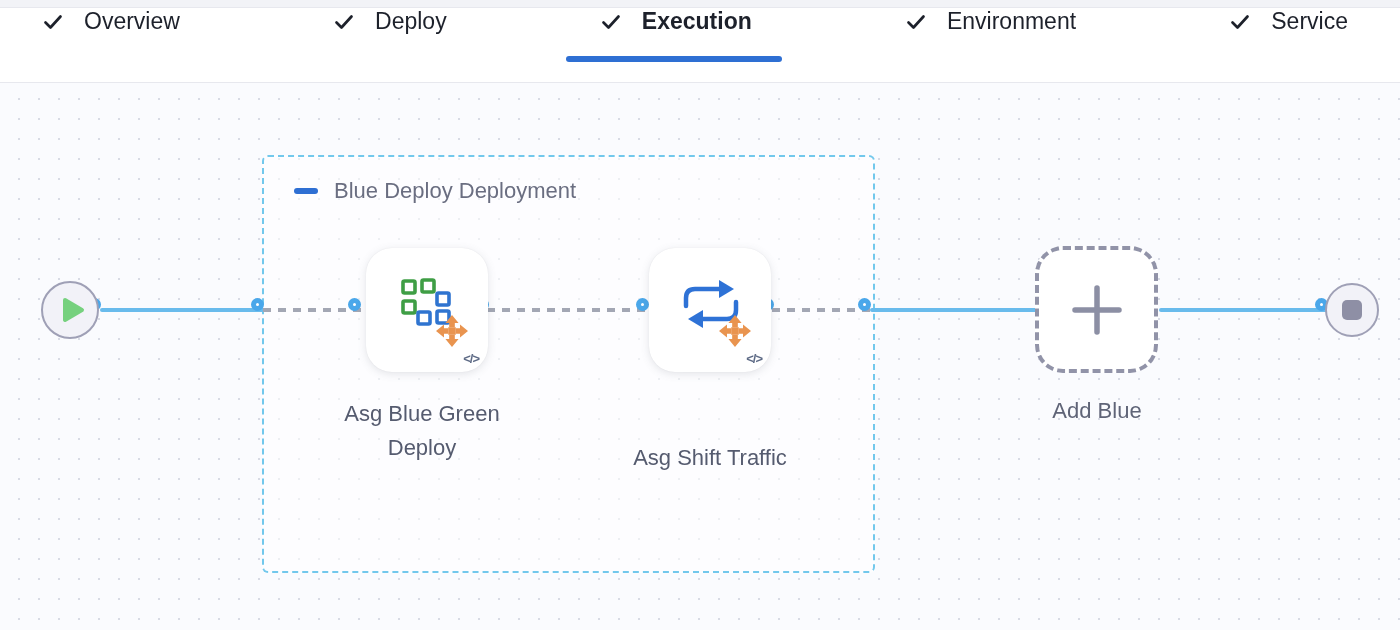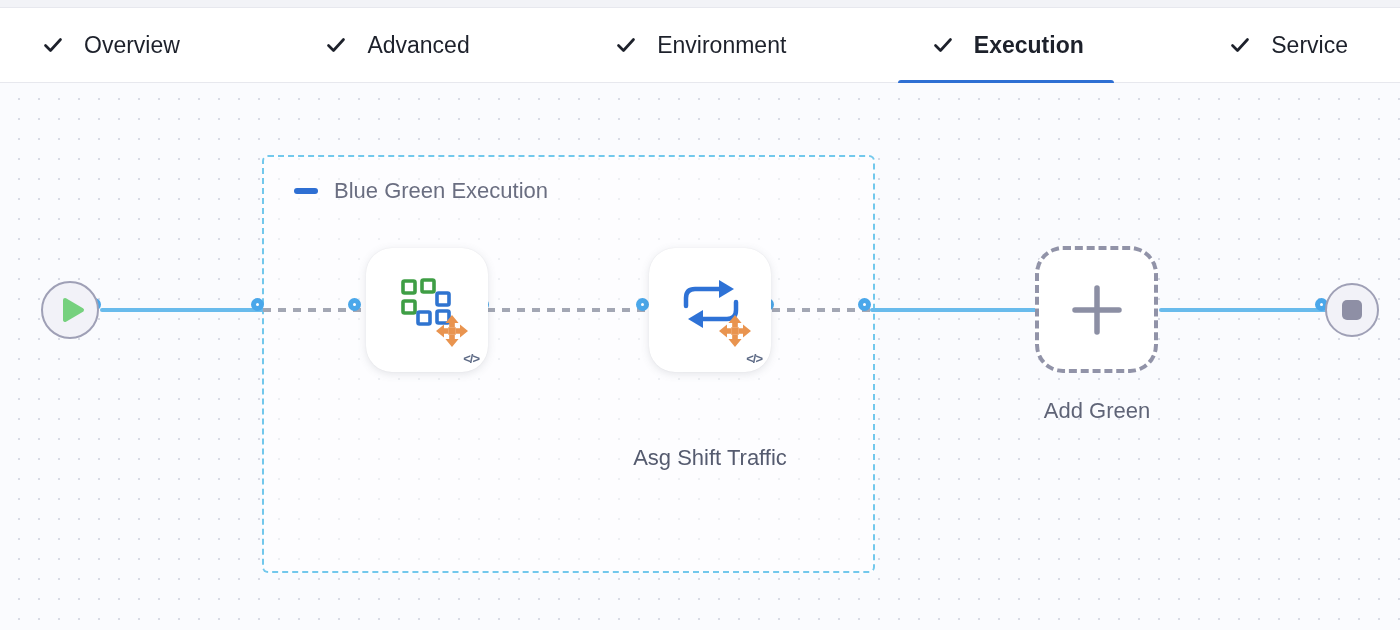--- a/index.html
+++ b/index.html
@@ -2,21 +2,21 @@
 <html><head>
 <meta charset="utf-8">
 <style>
   * { margin:0; padding:0; box-sizing:border-box; }
   html,body { width:1400px; height:632px; overflow:hidden;
     font-family:"Liberation Sans", sans-serif; background:#fff; }
 
   
   .top-strip { height:8px; background:#f2f3f7; border-bottom:1px solid #e7e8ee; }
   .tab-bar { height:75px; background:#ffffff; border-bottom:1px solid #e7e8ee;
-    display:flex; align-items:center; justify-content:space-between;
+    display:flex; align-items:flex-start; justify-content:space-between;
     padding:0 52px 0 42px; position:relative; }
   .tab { display:flex; align-items:center; gap:20px; font-size:23px;
     color:#1d212b; cursor:pointer; position:relative; }
   .tab .chk { display:flex; }
   .tab.active { font-weight:700; }
   .tab.active::after { content:""; position:absolute; left:-34px; right:-30px;
     bottom:-27px; height:6px; background:#2e6fd3; border-radius:6px; }
 
   
   .canvas { position:relative; width:1400px; height:547px;
@@ -76,37 +76,37 @@
         </svg>
     </span>
     <span>Overview</span>
   </div>
   <div class="tab">
     <span class="chk">
       <svg width="22" height="22" viewBox="0 0 22 22">
           <path d="M3.5 11.5 L8.5 16.5 L18.5 5.5" fill="none" stroke="#1d212b" stroke-width="2.7" stroke-linecap="round" stroke-linejoin="round"></path>
         </svg>
     </span>
-    <span>Advanced</span>
+    <span>Deploy</span>
+  </div>
+  <div class="tab active">
+    <span class="chk">
+      <svg width="22" height="22" viewBox="0 0 22 22">
+          <path d="M3.5 11.5 L8.5 16.5 L18.5 5.5" fill="none" stroke="#1d212b" stroke-width="2.7" stroke-linecap="round" stroke-linejoin="round"></path>
+        </svg>
+    </span>
+    <span>Execution</span>
   </div>
   <div class="tab">
     <span class="chk">
       <svg width="22" height="22" viewBox="0 0 22 22">
           <path d="M3.5 11.5 L8.5 16.5 L18.5 5.5" fill="none" stroke="#1d212b" stroke-width="2.7" stroke-linecap="round" stroke-linejoin="round"></path>
         </svg>
     </span>
     <span>Environment</span>
-  </div>
-  <div class="tab active">
-    <span class="chk">
-      <svg width="22" height="22" viewBox="0 0 22 22">
-          <path d="M3.5 11.5 L8.5 16.5 L18.5 5.5" fill="none" stroke="#1d212b" stroke-width="2.7" stroke-linecap="round" stroke-linejoin="round"></path>
-        </svg>
-    </span>
-    <span>Execution</span>
   </div>
   <div class="tab">
     <span class="chk">
       <svg width="22" height="22" viewBox="0 0 22 22">
           <path d="M3.5 11.5 L8.5 16.5 L18.5 5.5" fill="none" stroke="#1d212b" stroke-width="2.7" stroke-linecap="round" stroke-linejoin="round"></path>
         </svg>
     </span>
     <span>Service</span>
   </div>
 </div>
@@ -137,21 +137,21 @@
           <polygon points="4,3 21,13 4,23" fill="#76d17e" stroke="#76d17e" stroke-width="4" stroke-linejoin="round"></polygon>
         </svg>
     </span>
   </div>
   <div class="term-node end-node">
     <span class="stop-square"></span>
   </div>
 
   <div class="group-header">
     <span class="minus-btn"></span>
-    <span class="group-label">Blue Green Execution</span>
+    <span class="group-label">Blue Deploy Deployment</span>
   </div>
 
   <div class="step-card card-1">
     <span class="icon-main">
       <svg width="56" height="52" viewBox="0 0 56 52">
         <g fill="none" stroke-width="3.6">
           <rect x="4" y="4" width="12" height="12" rx="1.5" stroke="#3f9e45"></rect>
           <rect x="23" y="3" width="12" height="12" rx="1.5" stroke="#3f9e45"></rect>
           <rect x="4" y="24" width="12" height="12" rx="1.5" stroke="#3f9e45"></rect>
           <rect x="38" y="16" width="12" height="12" rx="1.5" stroke="#2f74d0"></rect>
@@ -198,16 +198,17 @@
   </div>
 
   <div class="add-card">
     <span style="display:flex;">
       <svg width="54" height="54" viewBox="0 0 54 54">
           <path d="M27 5 V49 M5 27 H49" fill="none" stroke="#8c8fa4" stroke-width="5.5" stroke-linecap="round"></path>
         </svg>
     </span>
   </div>
 
+  <div class="step-label label-1">Asg Blue Green Deploy</div>
   <div class="step-label label-2">Asg Shift Traffic</div>
-  <div class="step-label label-add">Add Green</div>
+  <div class="step-label label-add">Add Blue</div>
 
 </div>
 
 </body></html>

